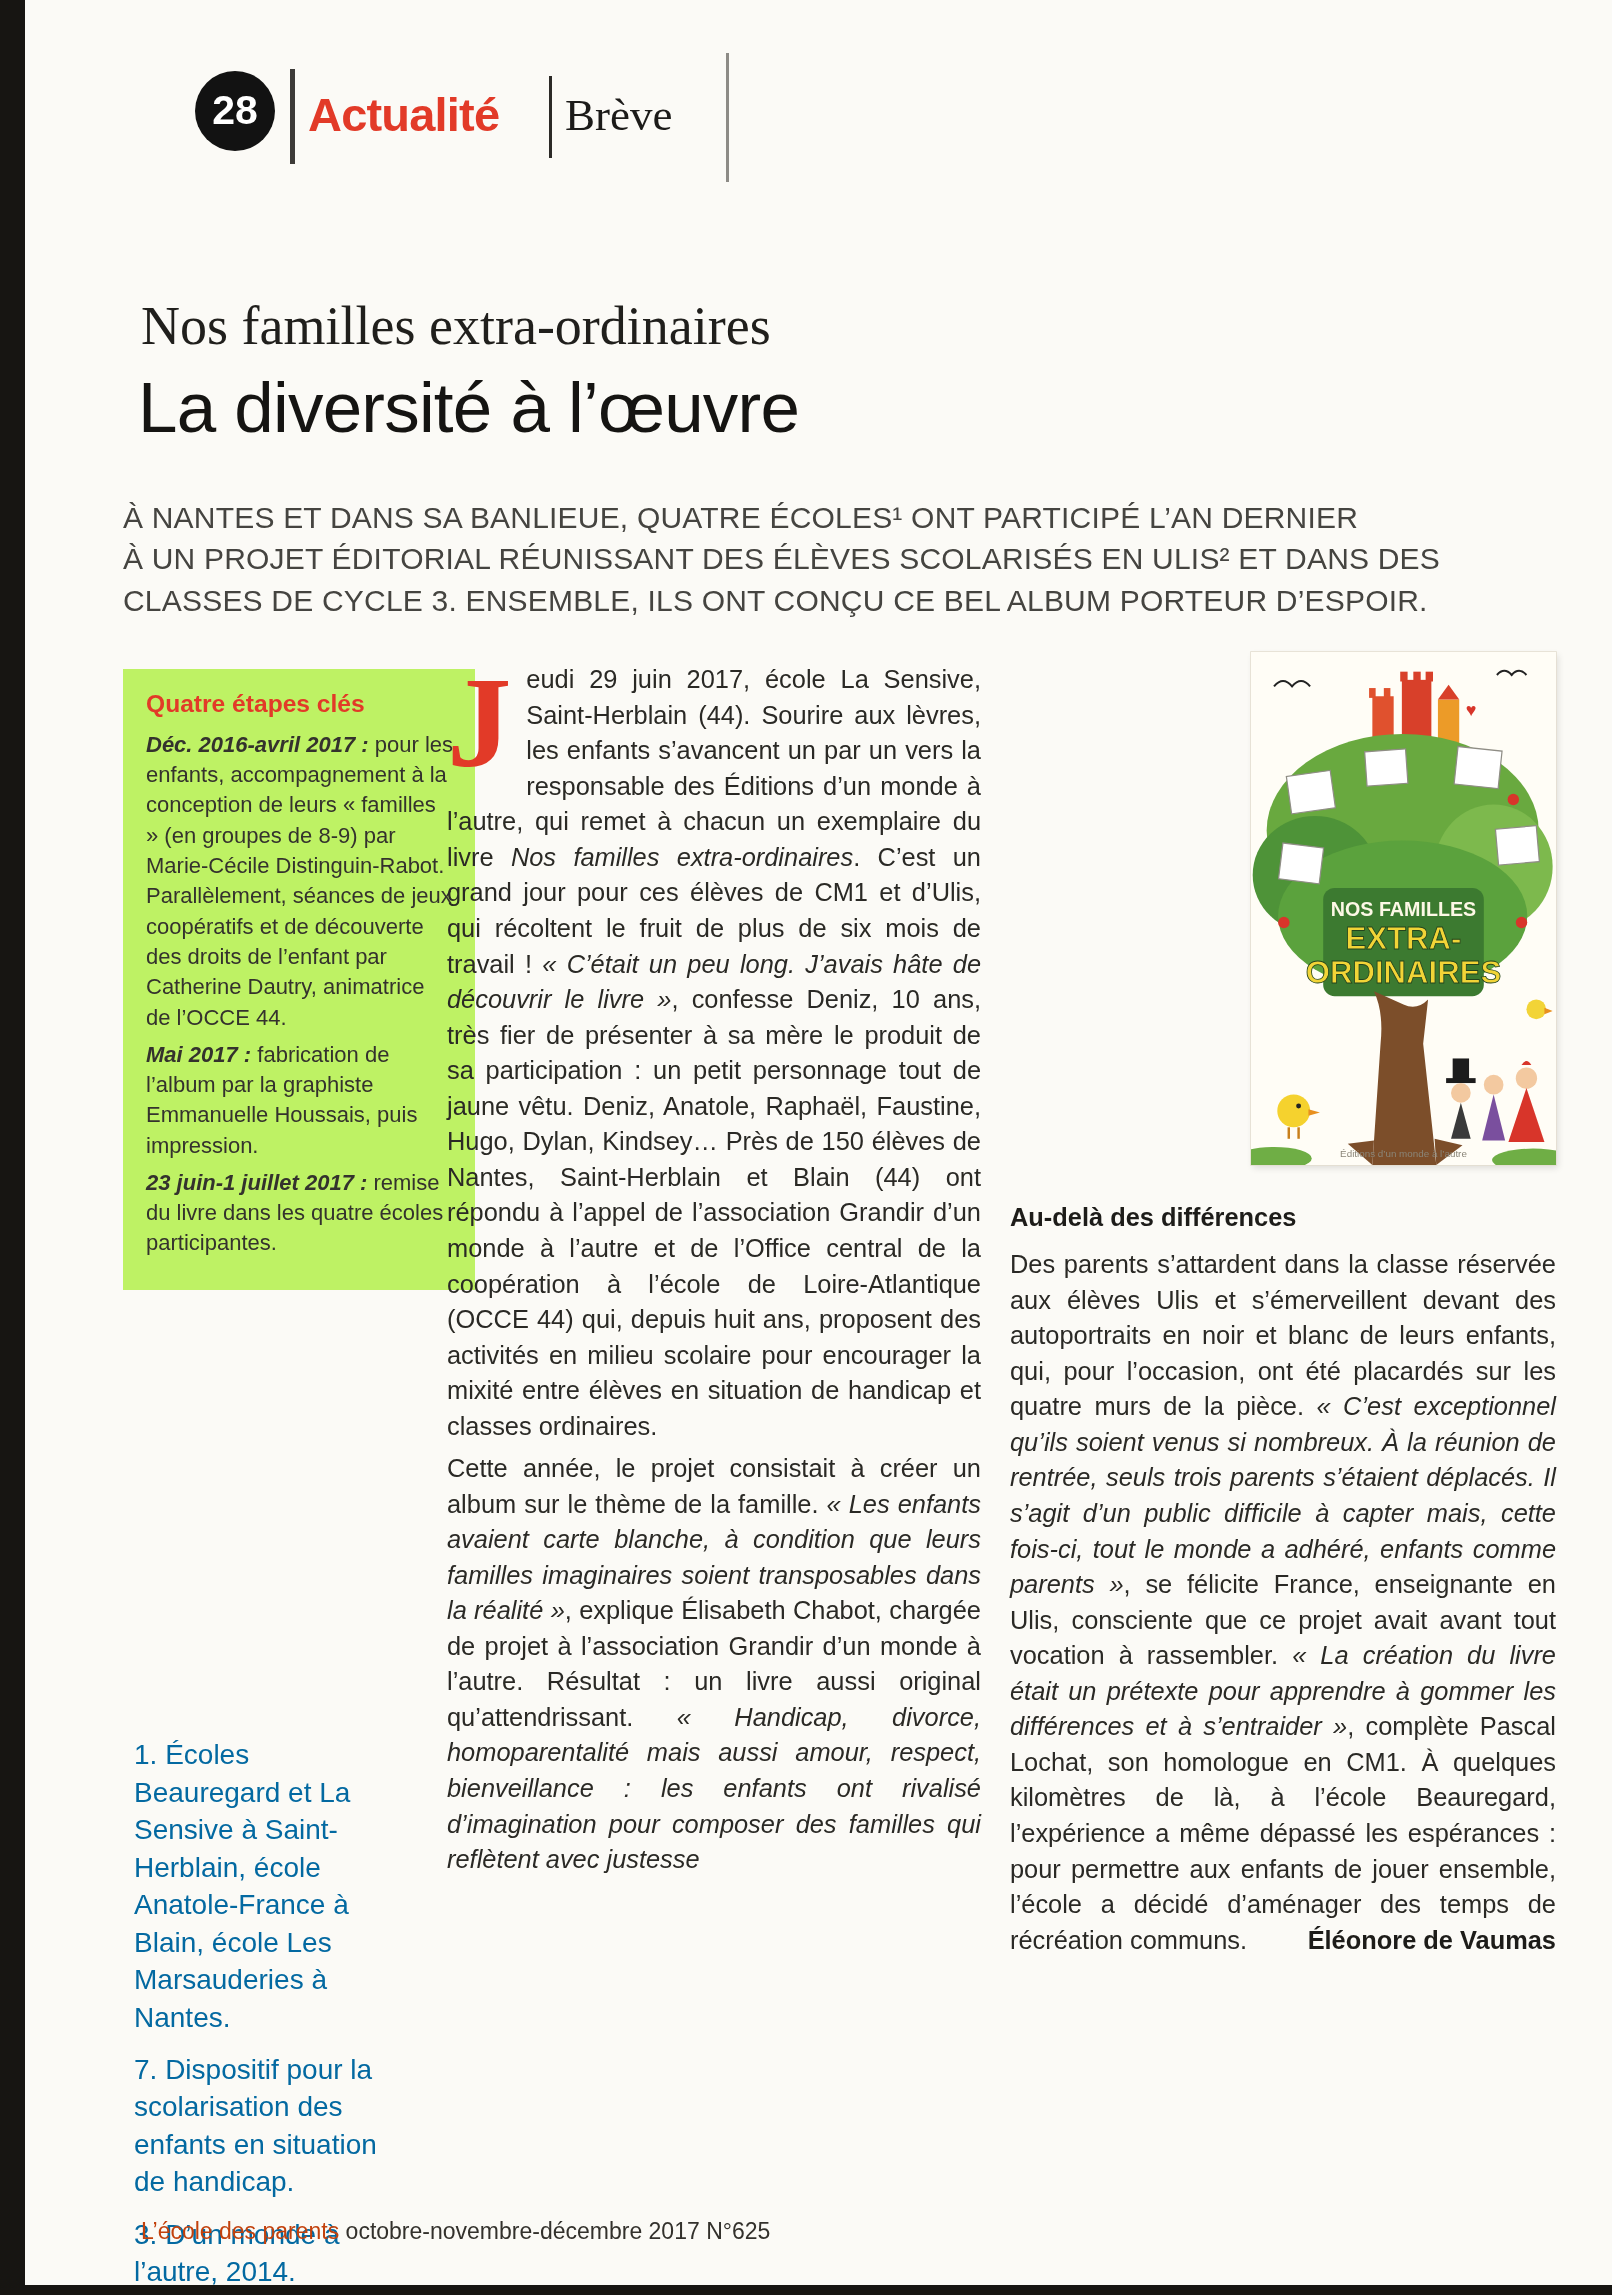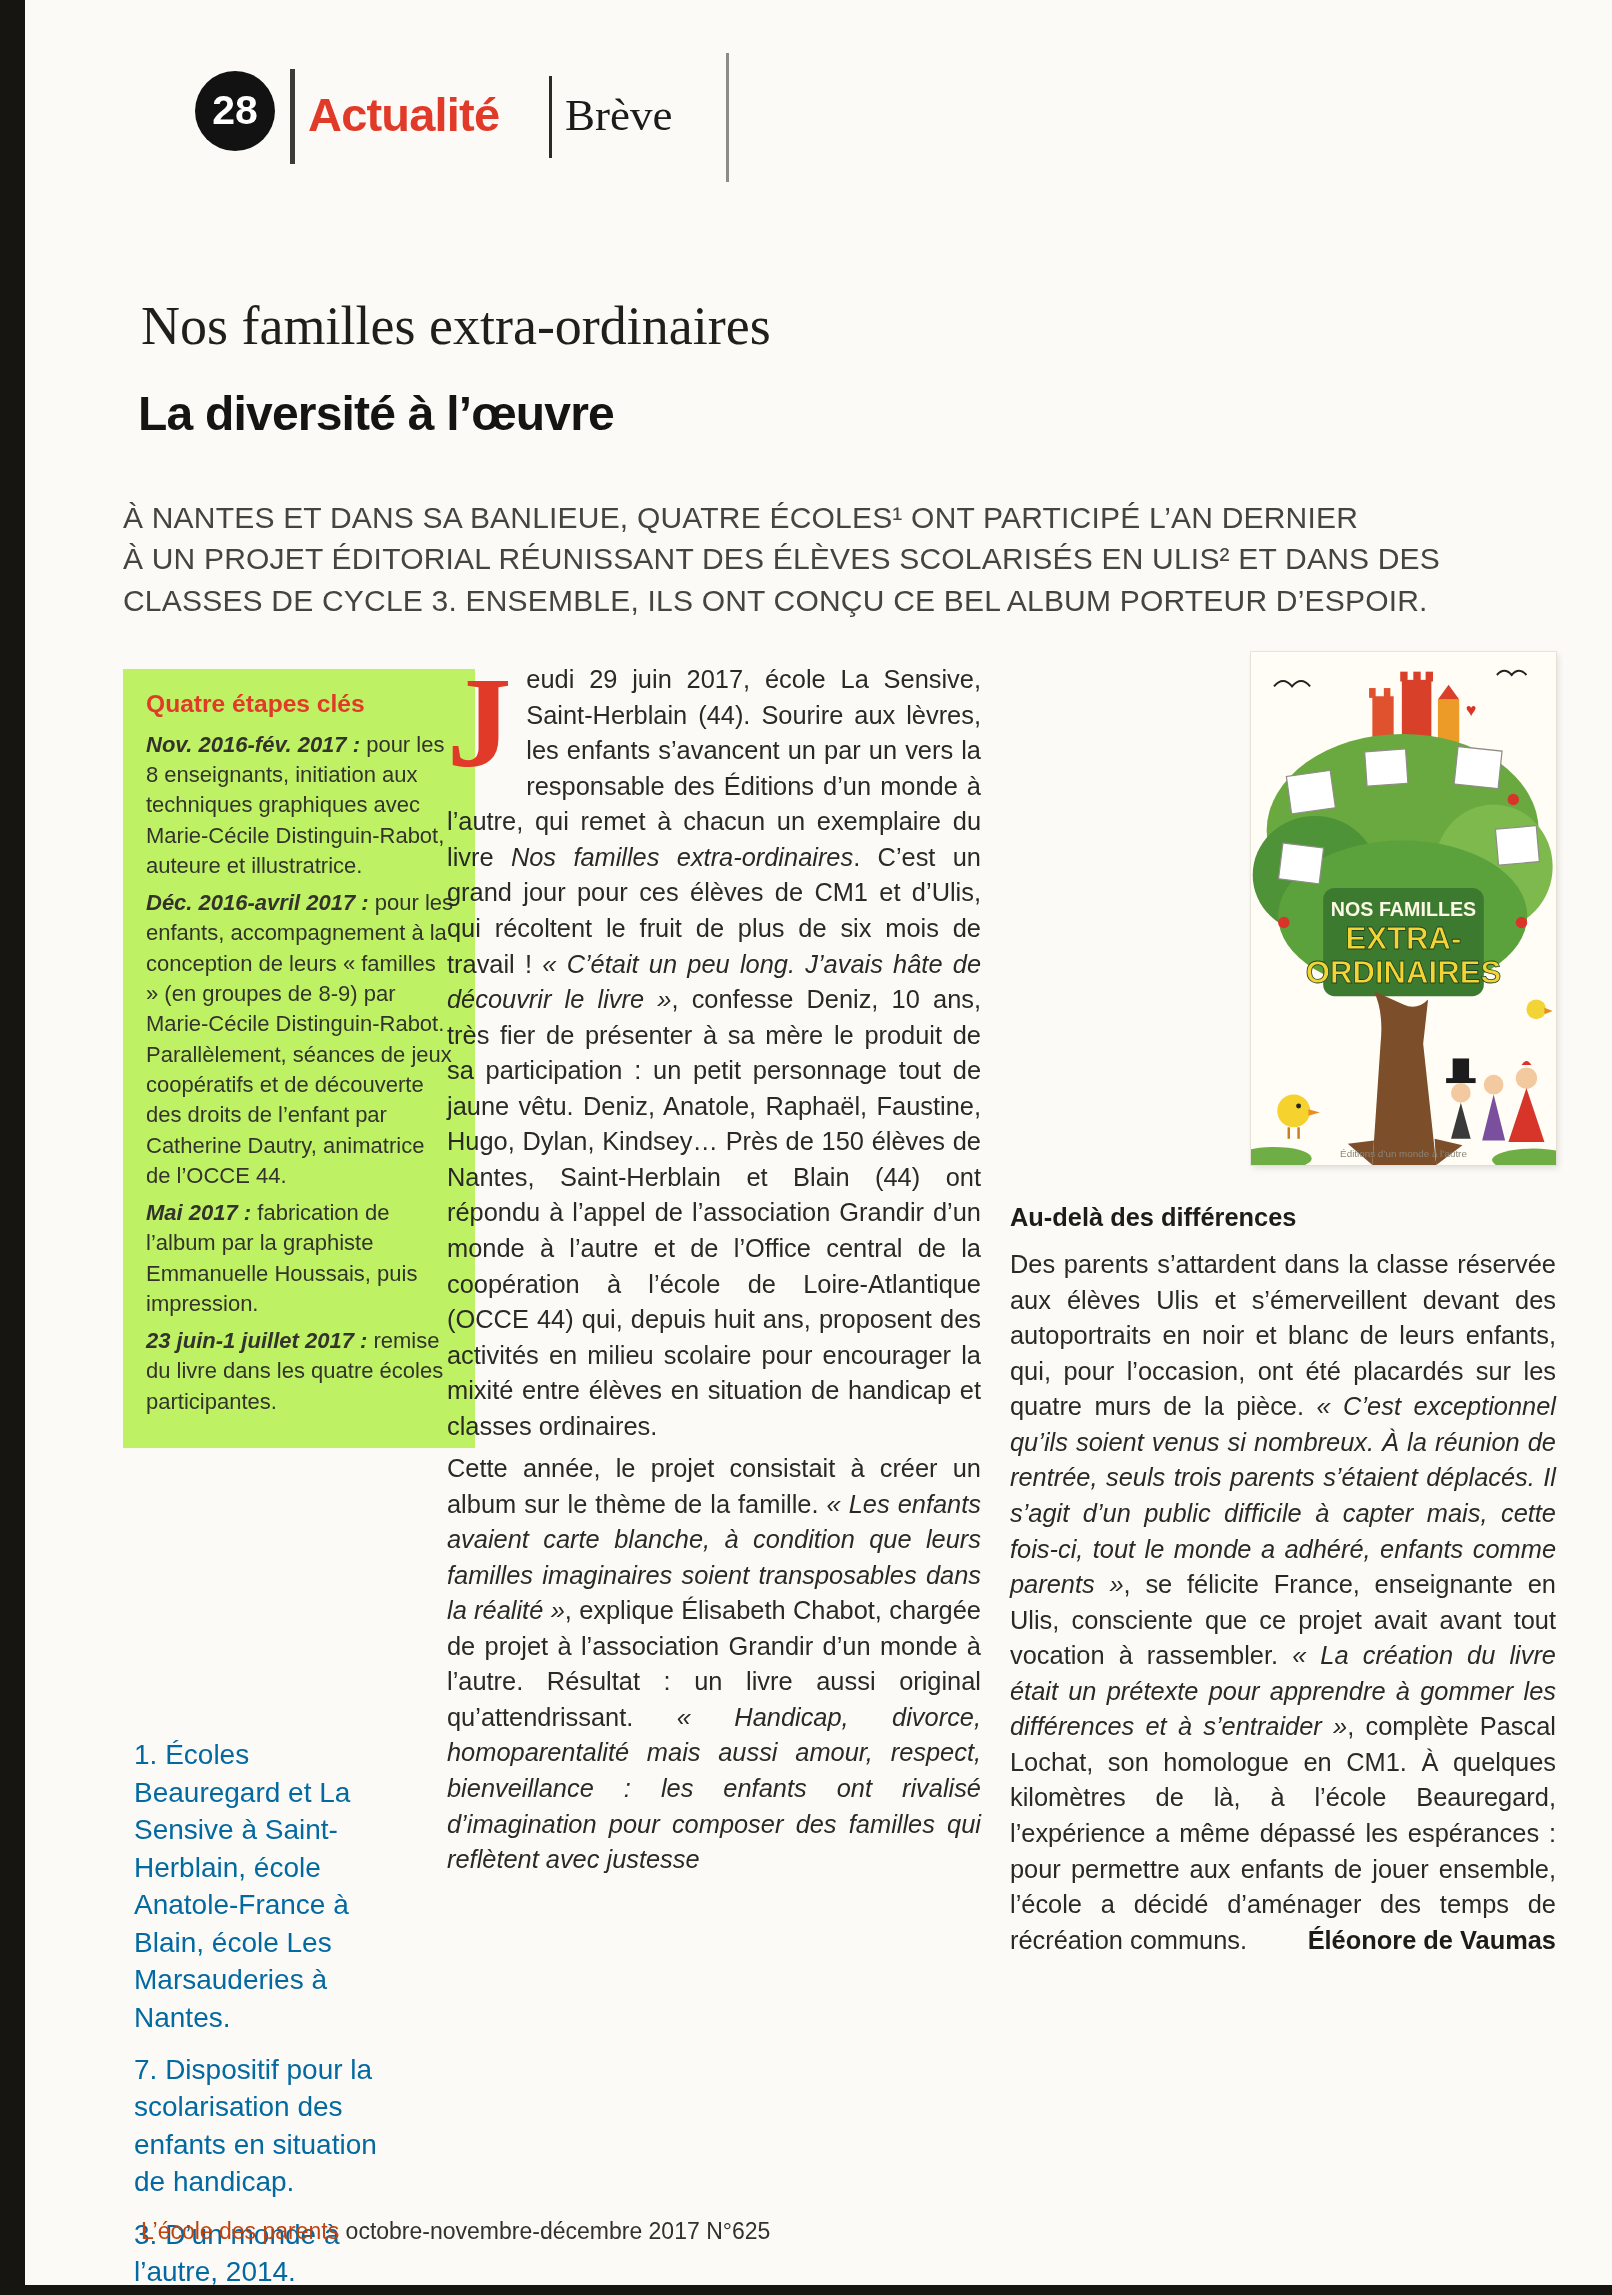--- a/index.html
+++ b/index.html
@@ -47,22 +47,22 @@
     font-family: "Liberation Serif", serif; white-space: nowrap;
   }
 
   
   .kicker-title {
     position: absolute; left: 141px; top: 295px;
     font-family: "Liberation Serif", serif;
     font-size: 54px; color: #201f1c; white-space: nowrap;
   }
   .article-title {
-    position: absolute; left: 138px; top: 386px;
-    font-size: 48px; font-weight: 700; color: #151412;
+    position: absolute; left: 138px; top: 367px;
+    font-size: 71px; font-weight: 400; color: #151412;
     letter-spacing: -0.8px; white-space: nowrap;
   }
   .standfirst {
     position: absolute; left: 123px; top: 497px; width: 1418px;
     font-size: 30px; line-height: 1.38; color: #454440;
     white-space: pre-line; letter-spacing: 0.2px;
   }
 
   
   .body-text { font-size: 25.4px; line-height: 1.4; color: #2a2925; text-align: justify;
@@ -129,24 +129,20 @@
   </div>
 
   <div class="kicker-title">Nos familles extra-ordinaires</div>
   <div class="article-title">La diversité à l’œuvre</div>
   <div class="standfirst">À NANTES ET DANS SA BANLIEUE, QUATRE ÉCOLES¹ ONT PARTICIPÉ L’AN DERNIER
 À UN PROJET ÉDITORIAL RÉUNISSANT DES ÉLÈVES SCOLARISÉS EN ULIS² ET DANS DES
 CLASSES DE CYCLE 3. ENSEMBLE, ILS ONT CONÇU CE BEL ALBUM PORTEUR D’ESPOIR.</div>
 
   <div class="sidebar-box">
     <div class="sidebar-title">Quatre étapes clés</div>
-    <div class="sidebar-step">
-      <span class="date">Nov. 2016-fév. 2017 :</span>
-      <span>pour les 8 enseignants, initiation aux techniques graphiques avec Marie-Cécile Distinguin-Rabot, auteure et illustratrice.</span>
-    </div>
     <div class="sidebar-step">
       <span class="date">Déc. 2016-avril 2017 :</span>
       <span>pour les enfants, accompagnement à la conception de leurs « familles » (en groupes de 8-9) par Marie-Cécile Distinguin-Rabot. Parallèlement, séances de jeux coopératifs et de découverte des droits de l’enfant par Catherine Dautry, animatrice de l’OCCE 44.</span>
     </div>
     <div class="sidebar-step">
       <span class="date">Mai 2017 :</span>
       <span>fabrication de l’album par la graphiste Emmanuelle Houssais, puis impression.</span>
     </div>
     <div class="sidebar-step">
       <span class="date">23 juin-1 juillet 2017 :</span>

